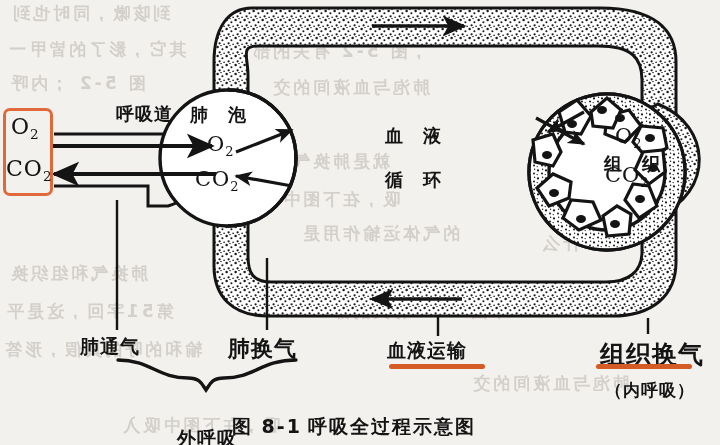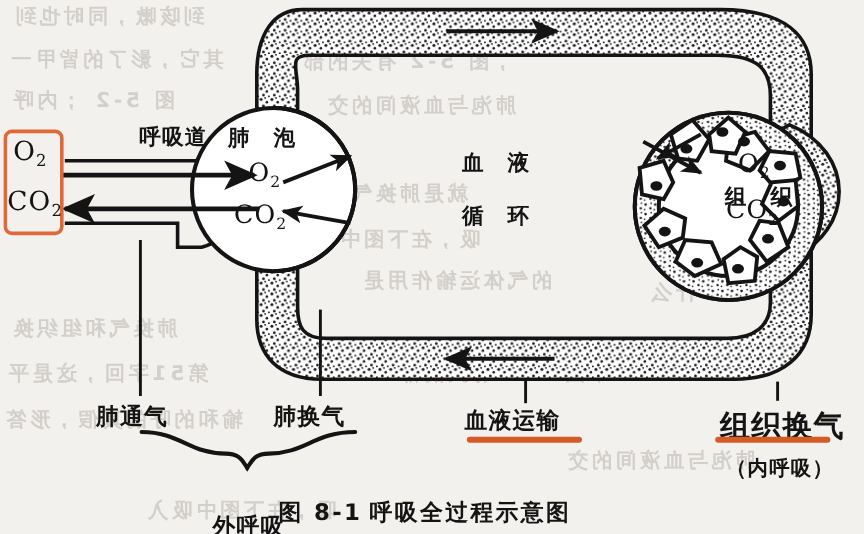--- a/index.html
+++ b/index.html
@@ -185,21 +185,21 @@
   <div class="lbl sci" style="left:195px;top:167px;font-size:21px;"><span>CO</span><sub>2</sub></div>
 
   <div class="lbl cn" style="left:385px;top:124px;font-size:18px;">血　液</div>
   <div class="lbl cn" style="left:385px;top:168px;font-size:18px;">循　环</div>
 
   <div class="lbl cn" style="left:572px;top:152px;font-size:18px;margin-left:32px;">组　织</div>
   <div class="lbl sci" style="left:615px;top:124px;font-size:21px;"><span>O</span><sub>2</sub></div>
   <div class="lbl sci" style="left:605px;top:163px;font-size:21px;"><span>CO</span><sub>2</sub></div>
 
   <div class="lbl cn" style="left:80px;top:334px;font-size:19px;">肺通气</div>
-  <div class="lbl cn" style="left:228px;top:334px;font-size:19px;">肺换气</div>
+  <div class="lbl cn" style="left:228px;top:334px;font-size:22px;">肺换气</div>
 
   <div class="lbl cn" style="left:387px;top:338px;font-size:19px;">血液运输</div>
   <div class="uline" style="left:389px;top:364px;width:96px;height:5px;"></div>
 
   <div class="lbl cn" style="left:600px;top:338px;font-size:25px;">组织换气</div>
   <div class="uline" style="left:596px;top:364px;width:96px;height:5px;"></div>
 
   <div class="lbl cn" style="left:177px;top:378px;font-size:19px;margin-top:48px;">外呼吸</div>
 
   <div class="lbl cn" style="left:605px;top:379px;font-size:17px;">（内呼吸）</div>

